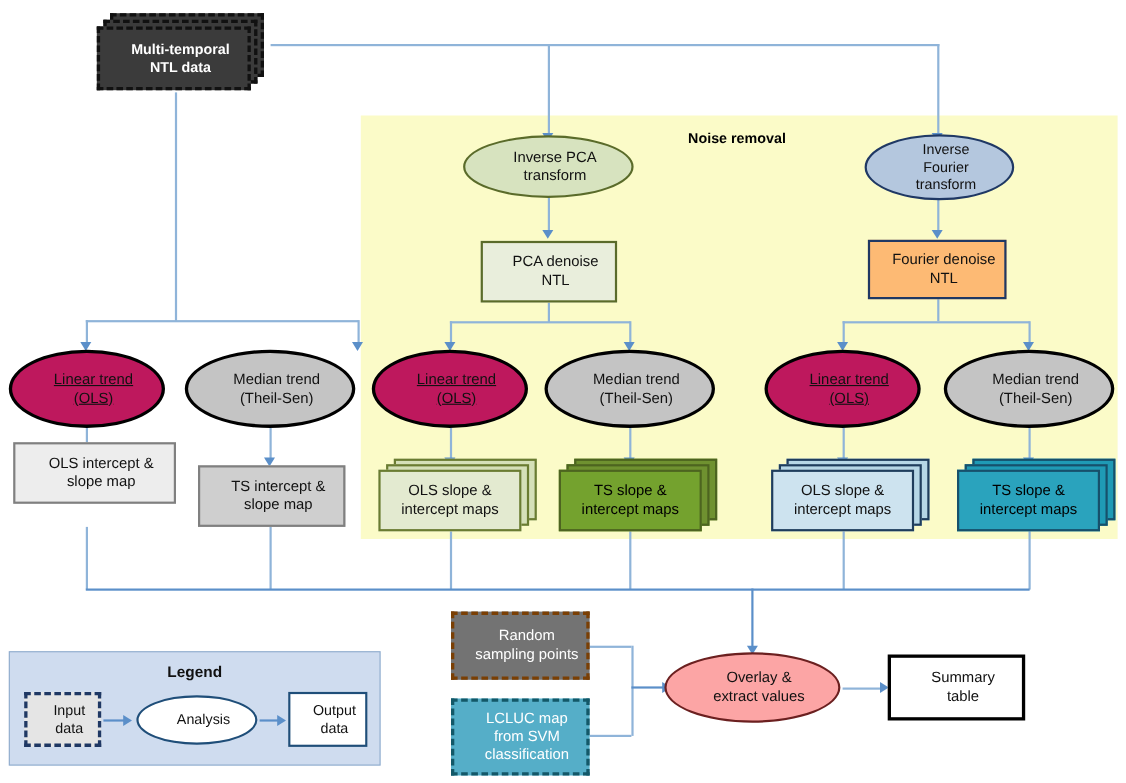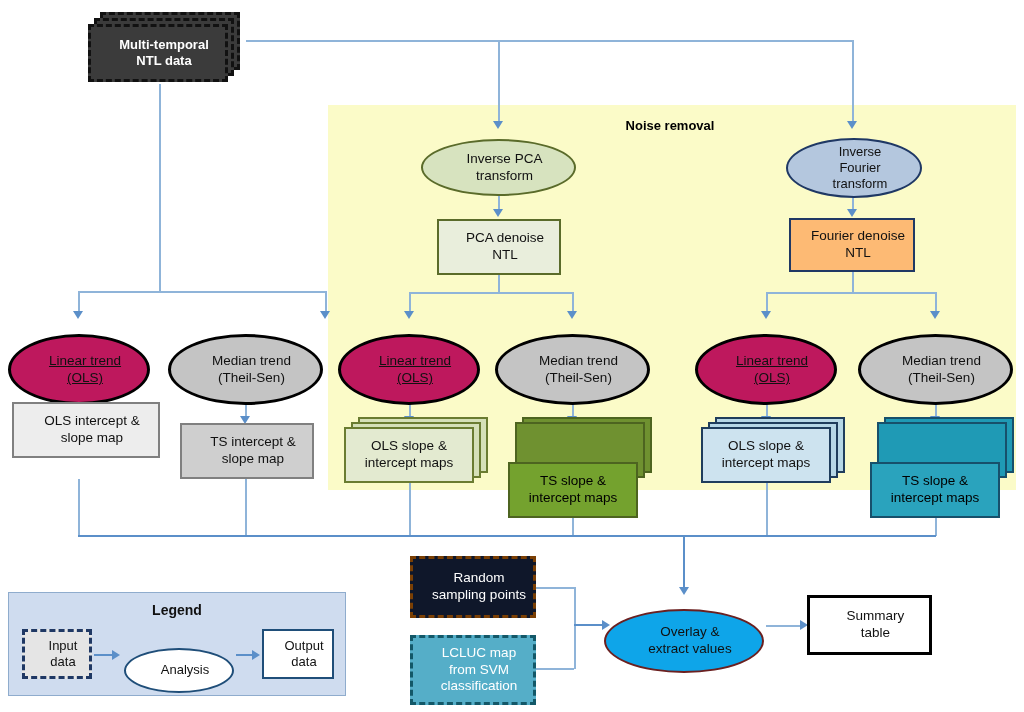--- a/index.html
+++ b/index.html
@@ -23,43 +23,43 @@
   }
 
   
   .node{
     display:flex;align-items:center;justify-content:center;
     text-align:center;line-height:1.25;
     font-size:13.5px;color:#111;padding-left:12px;
   }
 
   
-  .ellipse{border-radius:50%;margin-top:16px;}
+  .ellipse{border-radius:50%;}
   .ell-white{background:#be185d;border:3px solid #000000;text-decoration:underline;}
   .ell-gray{background:#c4c4c4;border:3px solid #000000;}
   .ell-green{background:#d7e3bf;border:2.5px solid #5a6b2a;}
   .ell-blue{background:#b4c7de;border:2.5px solid #1f3864;}
-  .ell-red{background:#0ea5e9;border:2.5px solid #6b2020;}
+  .ell-red{background:#fca5a5;border:2.5px solid #6b2020;}
   .ell-legend{background:#ffffff;border:2.5px solid #1f4e79;}
 
   
   .rect-gray-l{background:#ededed;border:2.5px solid #808080;}
   .rect-gray-d{background:#cfcfcf;border:2.5px solid #808080;}
   .rect-green{background:#e9eedc;border:2.5px solid #5a6b2a;}
   .rect-blue{background:#fdba74;border:2.5px solid #1f3864;}
   .rect-black{background:#ffffff;border:3px solid #000000;}
   .rect-legend-out{background:#ffffff;border:2.5px solid #1f4e79;}
 
   
   .dash-dark{
     background:#3b3b3b;border:3px dashed #111111;
     color:#ffffff;font-weight:bold;
   }
   .dash-orange{
-    background:#0f172a;border:3px dashed #7a3f04;
+    background:#737373;border:3px dashed #7a3f04;
     color:#ffffff;
     align-items:center;
   }
   .dash-teal{
     background:#55aec8;border:3px dashed #135868;
     color:#ffffff;
   }
   .dash-legend{background:#e5e5e5;border:3px dashed #1f3864;color:#111;}
 
   
@@ -70,21 +70,21 @@
   .st-green-l .front{background:#e3ead0;}
   .st-green-d .layer{background:#6f9130;border:2.5px solid #4d6420;}
   .st-green-d .front{background:#74a22e;}
   .st-blue-l .layer{background:#b6d7e6;border:2.5px solid #1f3d5c;}
   .st-blue-l .front{background:#cde3ef;}
   .st-blue-d .layer{background:#1f9ab5;border:2.5px solid #17506b;}
   .st-blue-d .front{background:#2aa3bd;}
 
   .stack .front{display:flex;align-items:center;justify-content:center;
     text-align:center;line-height:1.25;font-size:13.5px;color:#111;}
-  .st-green-d .front, .st-blue-d .front{color:#000;margin-top:35px;}
+  .st-green-d .front, .st-blue-d .front{color:#000;}
 
   
   .legend-panel{background:#cfdcef;border:1px solid #8faccd;}
   .legend-title{font-weight:bold;font-size:14px;color:#111;
     display:flex;align-items:center;justify-content:center;}
 
   
   .ln{position:absolute;background:#8fb4d9;}
   .ln-h{height:1.6px;}
   .ln-v{width:1.6px;}

